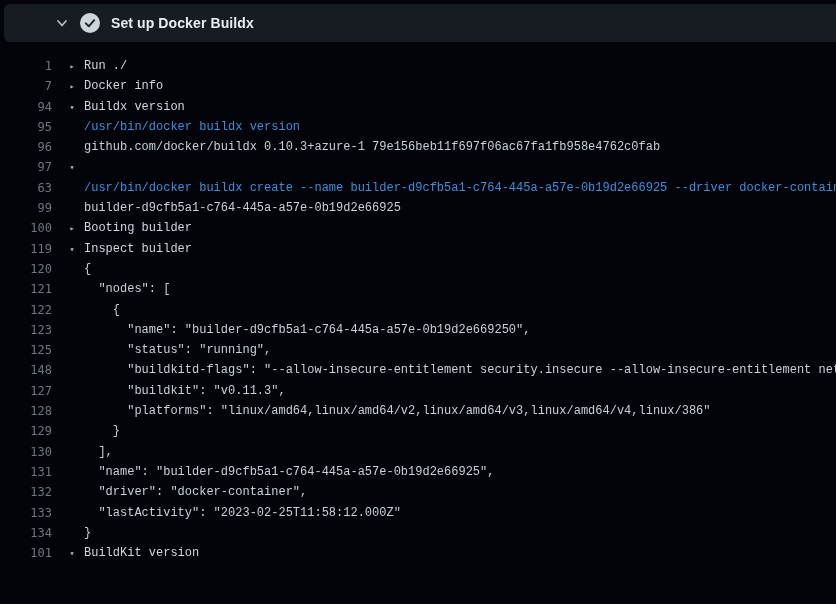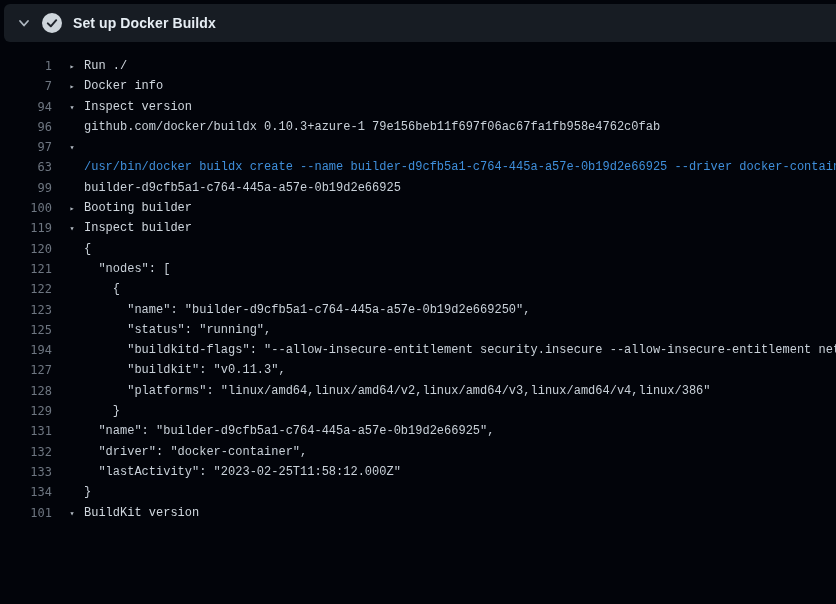--- a/index.html
+++ b/index.html
@@ -12,20 +12,21 @@
   *{margin:0;padding:0;box-sizing:border-box;}
   html,body{width:836px;height:604px;overflow:hidden;}
   body{background:var(--page-bg); font-family:"Liberation Sans","DejaVu Sans",sans-serif;}
 
   .step-header{
     position:absolute; left:4px; top:4px; right:0; height:38px;
     background:var(--header-bg);
     border-radius:6px 0 0 6px;
     display:flex; align-items:center;
     cursor:pointer;
+    padding-left:38px;
   }
   .chev{ margin-left:13px; width:14px; height:14px; display:block; color:var(--chevron-color);}
   .check-wrap{ margin-left:11px; width:20px; height:20px; display:block;}
   .step-title{
     margin-left:11px;
     color:var(--title-color);
     font-size:14px; font-weight:600;
     letter-spacing:.1px;
   }
 
@@ -77,21 +78,26 @@
     <span class="text group-label">Run ./</span>
   </div>
       <div class="row group">
     <span class="num">7</span>
     <span class="arrow">▸</span>
     <span class="text group-label">Docker info</span>
   </div>
       <div class="row group">
     <span class="num">94</span>
     <span class="arrow">▾</span>
-    <span class="text group-label">Inspect version</span>
+    <span class="text group-label">Buildx version</span>
+  </div>
+      <div class="row">
+    <span class="num">95</span>
+
+    <span class="text command">/usr/bin/docker buildx version</span>
   </div>
       <div class="row">
     <span class="num">96</span>
 
     <span class="text">github.com/docker/buildx 0.10.3+azure-1 79e156beb11f697f06ac67fa1fb958e4762c0fab</span>
   </div>
       <div class="row group">
     <span class="num">97</span>
     <span class="arrow">▾</span>
   </div>
@@ -134,38 +140,43 @@
     <span class="num">123</span>
 
     <span class="text">      "name": "builder-d9cfb5a1-c764-445a-a57e-0b19d2e669250",</span>
   </div>
       <div class="row">
     <span class="num">125</span>
 
     <span class="text">      "status": "running",</span>
   </div>
       <div class="row">
-    <span class="num">194</span>
+    <span class="num">148</span>
 
     <span class="text">      "buildkitd-flags": "--allow-insecure-entitlement security.insecure --allow-insecure-entitlement network.host",</span>
   </div>
       <div class="row">
     <span class="num">127</span>
 
     <span class="text">      "buildkit": "v0.11.3",</span>
   </div>
       <div class="row">
     <span class="num">128</span>
 
     <span class="text">      "platforms": "linux/amd64,linux/amd64/v2,linux/amd64/v3,linux/amd64/v4,linux/386"</span>
   </div>
       <div class="row">
     <span class="num">129</span>
 
     <span class="text">    }</span>
+  </div>
+      <div class="row">
+    <span class="num">130</span>
+
+    <span class="text">  ],</span>
   </div>
       <div class="row">
     <span class="num">131</span>
 
     <span class="text">  "name": "builder-d9cfb5a1-c764-445a-a57e-0b19d2e66925",</span>
   </div>
       <div class="row">
     <span class="num">132</span>
 
     <span class="text">  "driver": "docker-container",</span>

